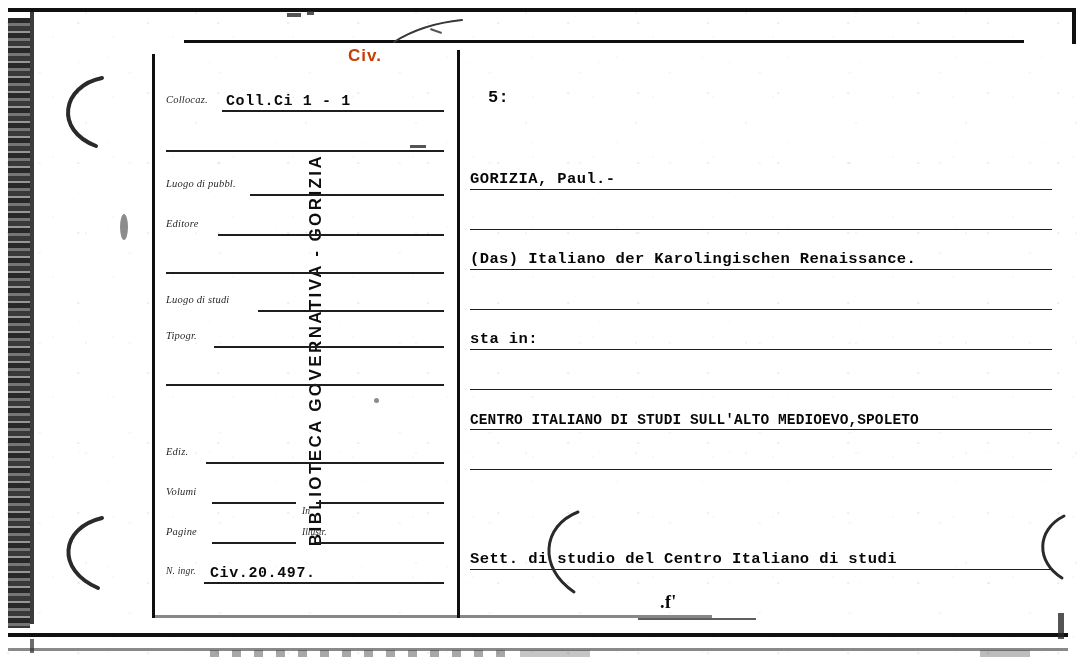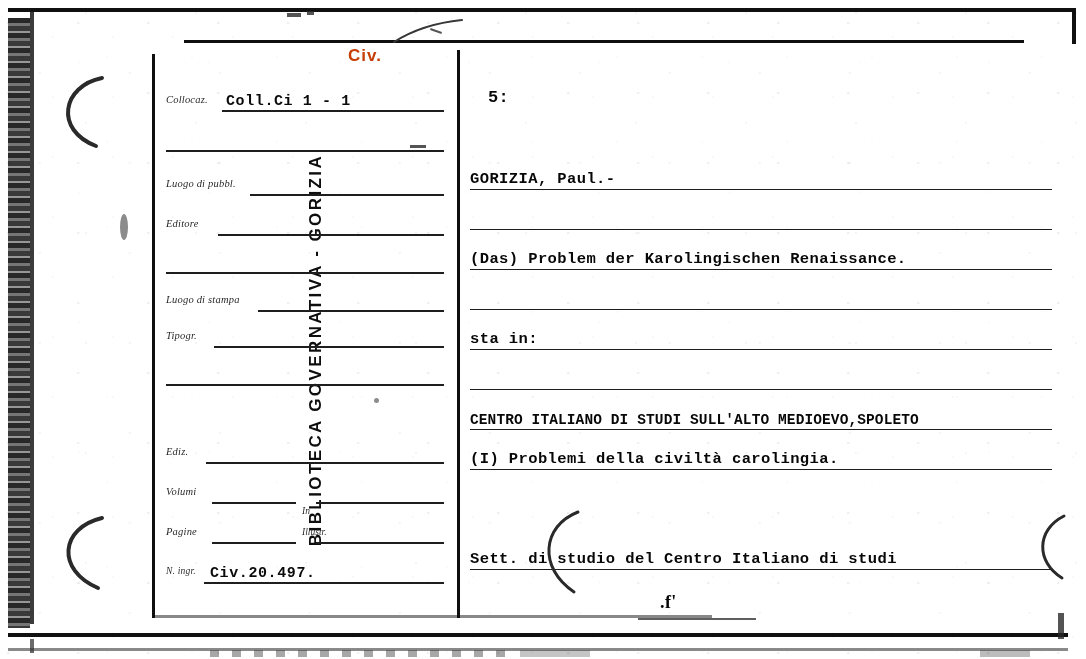--- a/index.html
+++ b/index.html
@@ -315,21 +315,21 @@
       <span class="field-value" style="left:58px;"></span>
       <span class="field-rule" style="left:52px; width:226px;"></span>
     </div>
 
     <div class="field-row" style="top:214px;">
       <span class="field-label"></span>
       <span class="field-rule" style="left:0px; width:278px;"></span>
     </div>
 
     <div class="field-row" style="top:252px;">
-      <span class="field-label">Luogo di stampa</span>
+      <span class="field-label">Luogo di studi</span>
       <span class="field-value" style="left:98px;"></span>
       <span class="field-rule" style="left:92px; width:186px;"></span>
     </div>
 
     <div class="field-row" style="top:288px;">
       <span class="field-label">Tipogr.</span>
       <span class="field-value" style="left:54px;"></span>
       <span class="field-rule" style="left:48px; width:230px;"></span>
     </div>
 
@@ -376,21 +376,21 @@
         <span class="typed-text">GORIZIA, Paul.-</span>
         <span class="typed-rule" style="width:582px;"></span>
       </div>
 
       <div class="typed-line" style="top:166px;">
         <span class="typed-text"></span>
         <span class="typed-rule" style="width:582px;"></span>
       </div>
 
       <div class="typed-line" style="top:206px;">
-        <span class="typed-text">(Das) Problem der Karolingischen Renaissance.</span>
+        <span class="typed-text">(Das) Italiano der Karolingischen Renaissance.</span>
         <span class="typed-rule" style="width:582px;"></span>
       </div>
 
       <div class="typed-line" style="top:246px;">
         <span class="typed-text"></span>
         <span class="typed-rule" style="width:582px;"></span>
       </div>
 
       <div class="typed-line" style="top:286px;">
         <span class="typed-text">sta in:</span>
@@ -401,21 +401,20 @@
         <span class="typed-text"></span>
         <span class="typed-rule" style="width:582px;"></span>
       </div>
 
       <div class="typed-line" style="top:366px;">
         <span class="typed-text wide">CENTRO ITALIANO DI STUDI SULL'ALTO MEDIOEVO,SPOLETO</span>
         <span class="typed-rule" style="width:582px;"></span>
       </div>
 
       <div class="typed-line" style="top:406px;">
-        <span class="typed-text">(I) Problemi della civiltà carolingia.</span>
         <span class="typed-rule" style="width:582px;"></span>
       </div>
 
 
       <div class="typed-line" style="top:506px;">
         <span class="typed-text">Sett.   di studio del Centro Italiano di studi</span>
         <span class="typed-rule" style="width:582px;"></span>
       </div>
 
       <div class="typed-text" style="left:200px; top:552px; bottom:auto; font-family:'Liberation Serif',serif; font-size:18px;">.f'</div>

